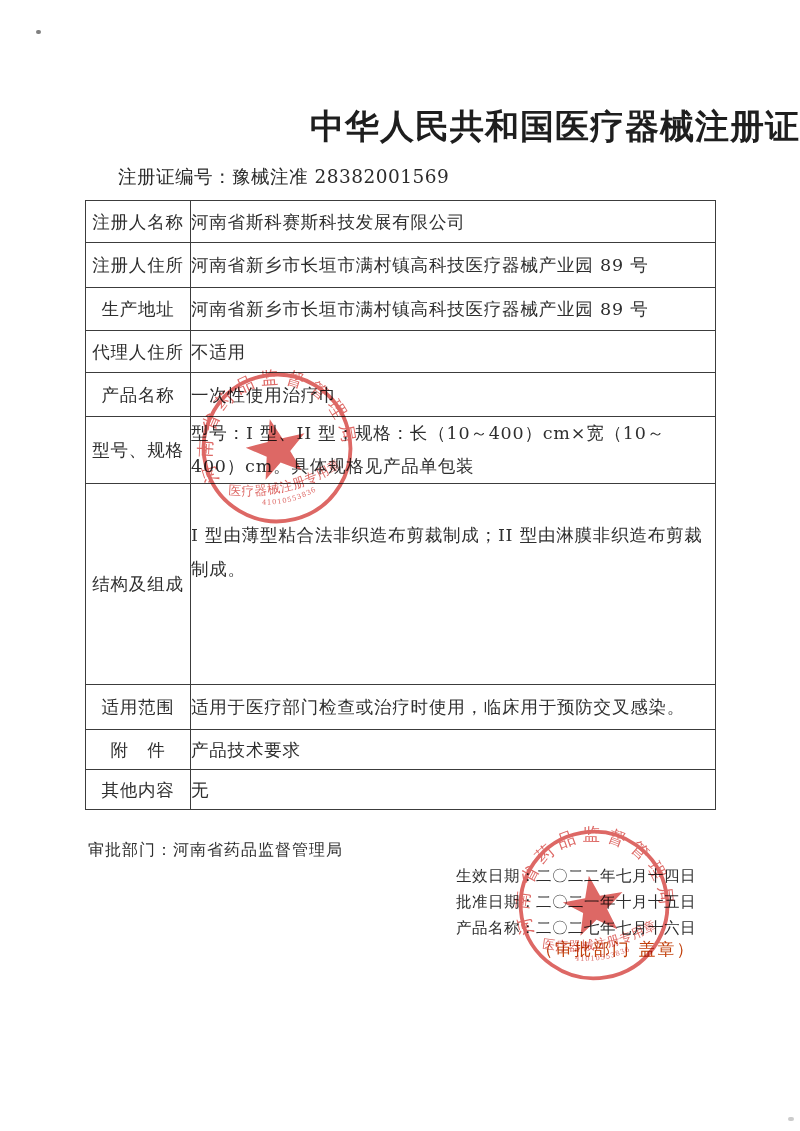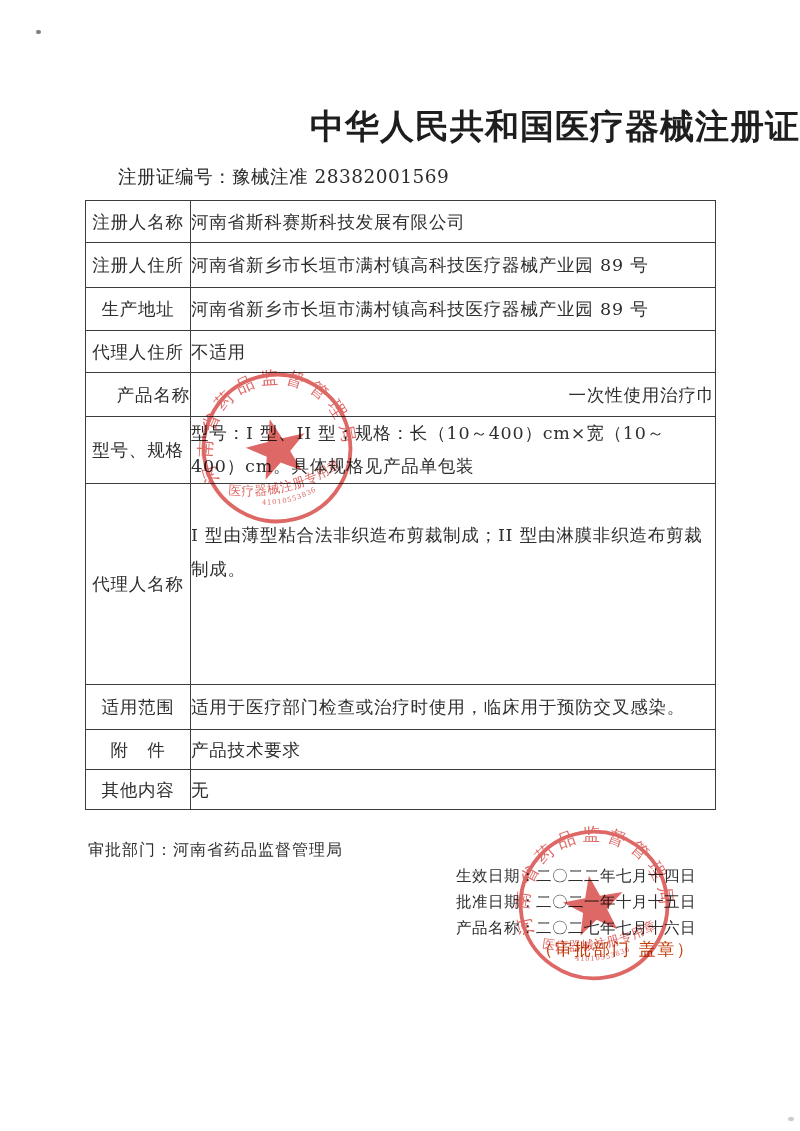--- a/index.html
+++ b/index.html
@@ -35,21 +35,21 @@
     vertical-align:middle;
     padding:0;
   }
   td.lbl{width:104px;text-align:center;font-size:17px;letter-spacing:.5px;}
   td.val{padding-left:13px;padding-right:8px;line-height:30px;}
   tr.r1  td{height:41px;}
   tr.r2  td{height:44px;}
   tr.r3  td{height:42px;}
   tr.r4  td{height:37px;}
   tr.r5  td{height:41px;}
-  tr.r6  td{height:43px;text-align:right;}
+  tr.r6  td{height:43px;}
   tr.r7  td{height:66px;}
   tr.r8  td{height:166px;}
   tr.r9  td{height:44px;}
   tr.r10 td{height:39px;}
   tr.r11 td{height:39px;}
   tr.r12 td{height:43px;}
   tr.r8 td.val{vertical-align:top;padding-top:34px;line-height:34px;}
   tr.r7 td.val{line-height:33px;}
 
   .dept-line{
@@ -105,21 +105,21 @@
       </tr>
       <tr class="r6">
         <td class="lbl">产品名称</td>
         <td class="val">一次性使用治疗巾</td>
       </tr>
       <tr class="r7">
         <td class="lbl">型号、规格</td>
         <td class="val">型号：I 型、II 型；规格：长（10～400）cm×宽（10～400）cm。具体规格见产品单包装</td>
       </tr>
       <tr class="r8">
-        <td class="lbl">代理人名称</td>
+        <td class="lbl">结构及组成</td>
         <td class="val">I 型由薄型粘合法非织造布剪裁制成；II 型由淋膜非织造布剪裁制成。</td>
       </tr>
       <tr class="r9">
         <td class="lbl">适用范围</td>
         <td class="val">适用于医疗部门检查或治疗时使用，临床用于预防交叉感染。</td>
       </tr>
       <tr class="r10">
         <td class="lbl">附　件</td>
         <td class="val">产品技术要求</td>
       </tr>

